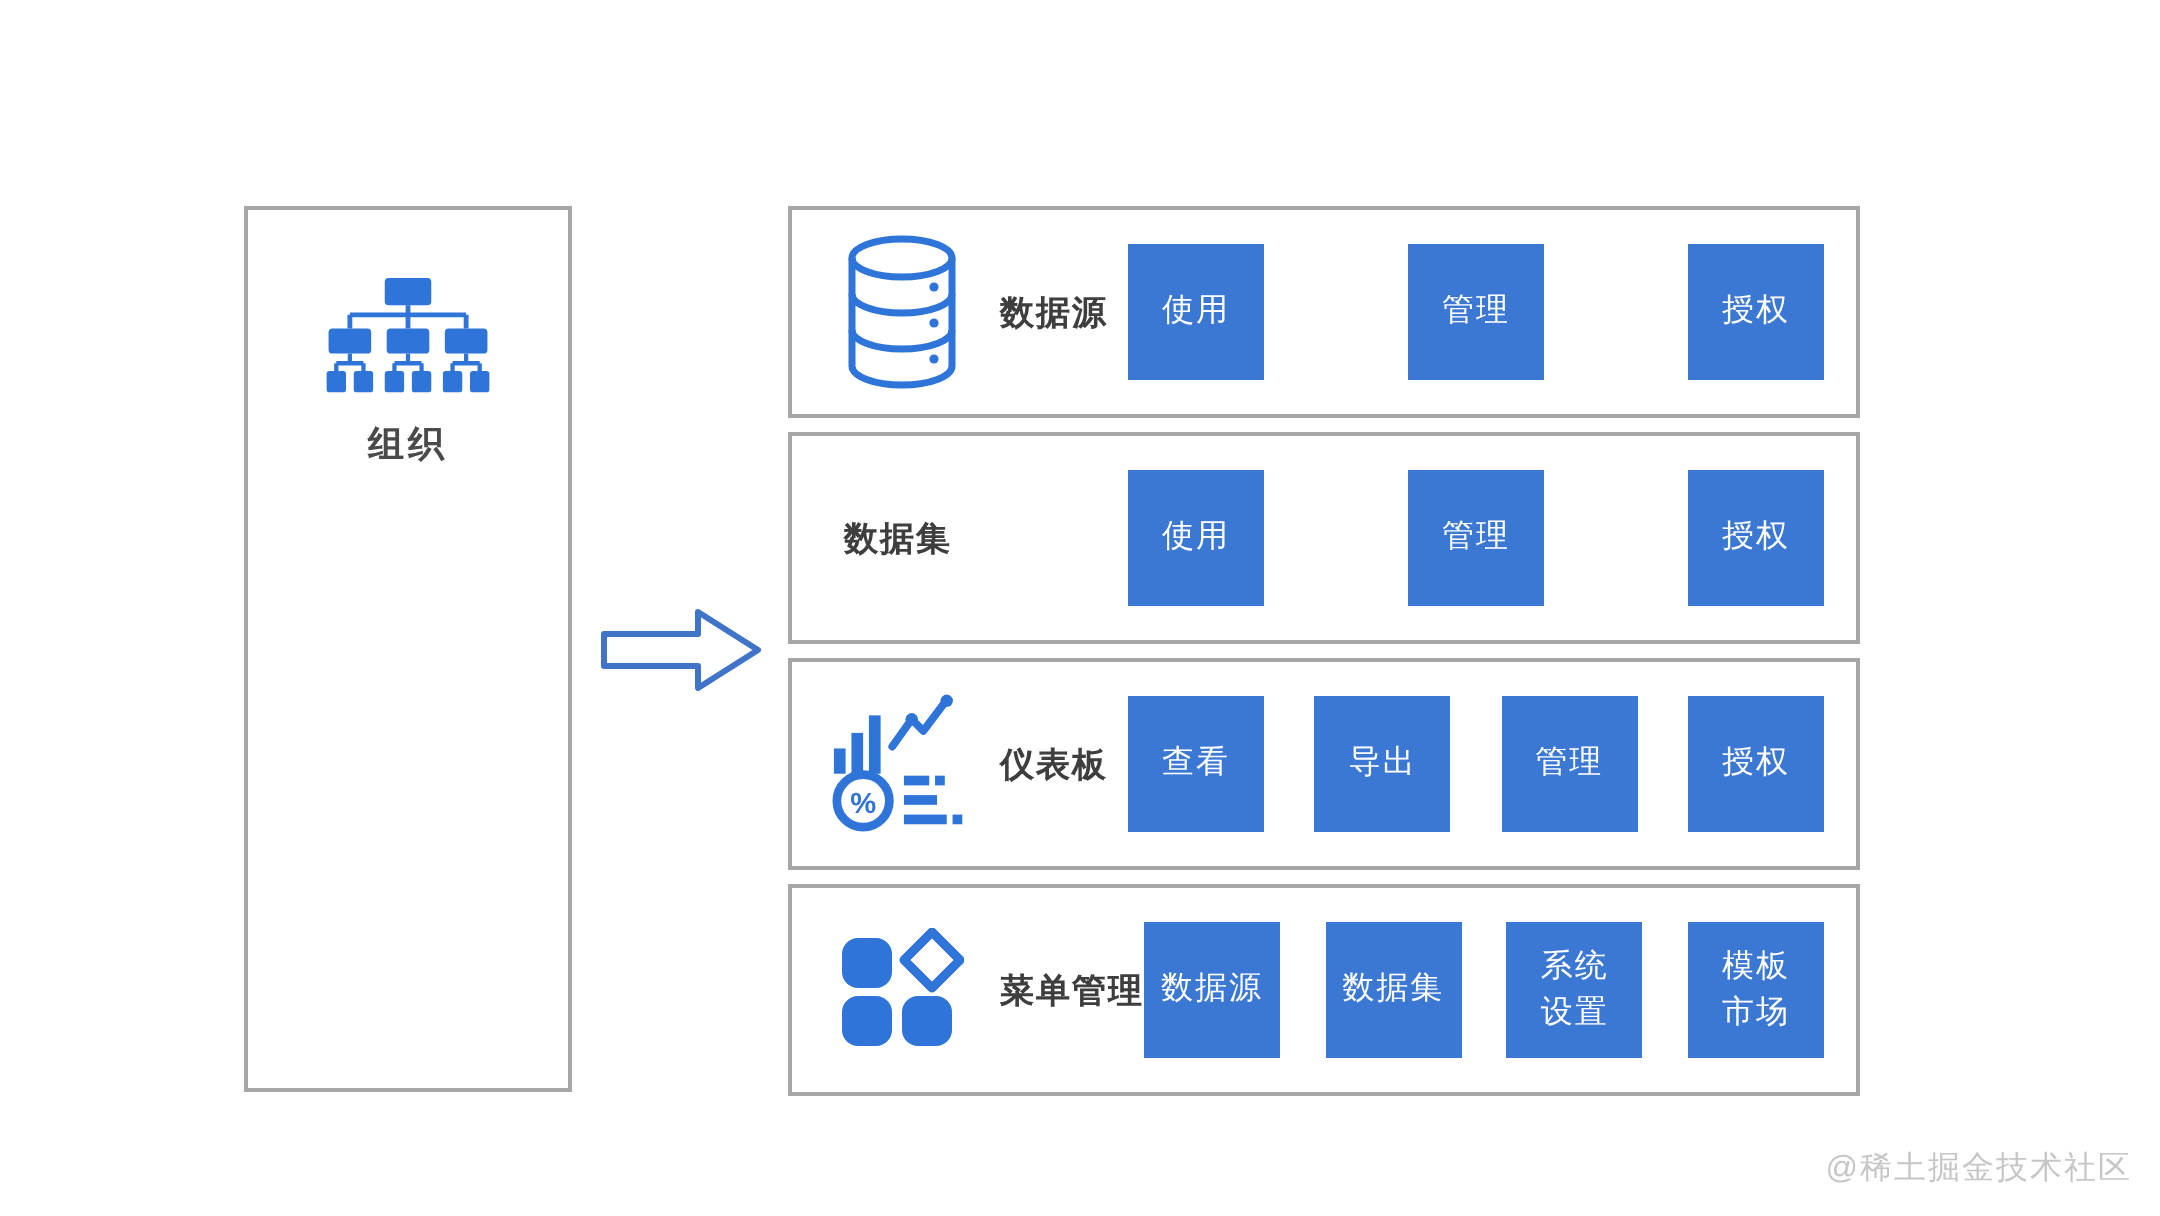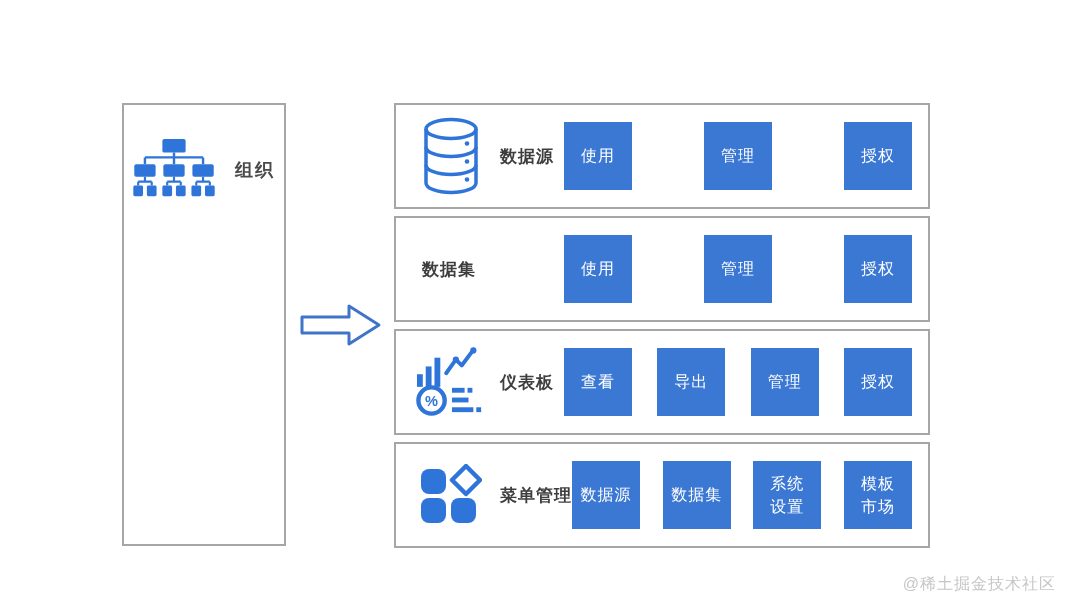--- a/index.html
+++ b/index.html
@@ -6,21 +6,21 @@
   body{font-family:"Liberation Sans","DejaVu Sans",sans-serif;}
   .canvas{position:relative;width:1080px;height:608px;background:#ffffff;overflow:hidden;}
 
   
   .left-panel{
     position:absolute;left:122px;top:103px;width:164px;height:443px;
     border:2px solid var(--border-gray,#a6a6a6);box-sizing:border-box;background:#fff;
     display:flex;flex-direction:column;align-items:center;justify-content:space-between;
     padding:34px 0 26px;
   }
-  .lp-item{display:flex;flex-direction:row;align-items:center;gap:20px;}
+  .lp-item{display:flex;flex-direction:column;align-items:center;gap:9px;}
   .lp-icon{color:var(--icon-blue,#2f74d8);display:flex;align-items:center;justify-content:center;}
   .lp-label{font-size:18px;font-weight:600;color:#4a4a4a;letter-spacing:2px;}
 
   
   .arrow-wrap{position:absolute;left:299px;top:301px;color:#3f74c9;}
 
   
   .rows{position:absolute;left:394px;top:103px;width:536px;display:flex;flex-direction:column;gap:7px;}
   .row{
     height:106px;border:2px solid var(--border-gray,#a6a6a6);box-sizing:border-box;background:#fff;
@@ -30,21 +30,21 @@
     color:var(--icon-blue,#2f74d8);flex:none;}
   .row-label{font-size:17px;font-weight:600;color:#3e3e3e;margin-left:10px;white-space:nowrap;letter-spacing:1px;}
   .chips{margin-left:auto;width:348px;display:flex;justify-content:space-between;align-items:center;}
   .chip{
     width:68px;height:68px;background:var(--accent-blue,#3b78d4);color:#ffffff;
     display:flex;align-items:center;justify-content:center;text-align:center;
     font-size:16px;font-weight:500;line-height:1.45;white-space:pre-line;letter-spacing:1px;
   }
 
   
-  .watermark{position:absolute;right:24px;bottom:13px;font-size:16px;color:var(--watermark-gray,#c6c6c6);letter-spacing:1px;}
+  .watermark{position:absolute;right:14px;bottom:13px;font-size:16px;color:var(--watermark-gray,#c6c6c6);letter-spacing:1px;}
 
   svg{display:block;}
   .sql-text{font-family:"Liberation Sans","DejaVu Sans",sans-serif;font-weight:bold;}
 </style>
 </head>
 <body style="--accent-blue: #3b78d4; --icon-blue: #2f74d8; --border-gray: #a6a6a6; --watermark-gray: #c6c6c6;">
 
 <div class="canvas">
 
   <div class="left-panel">

